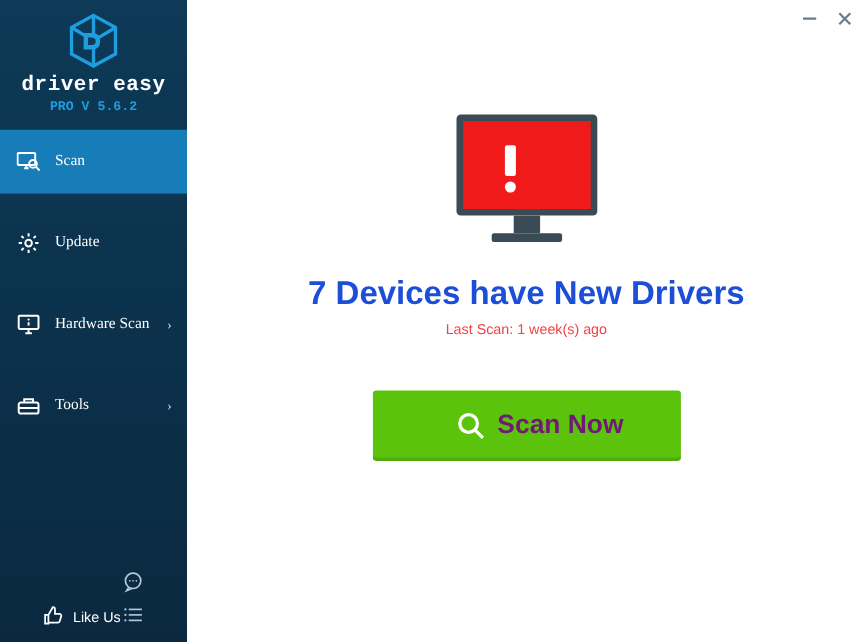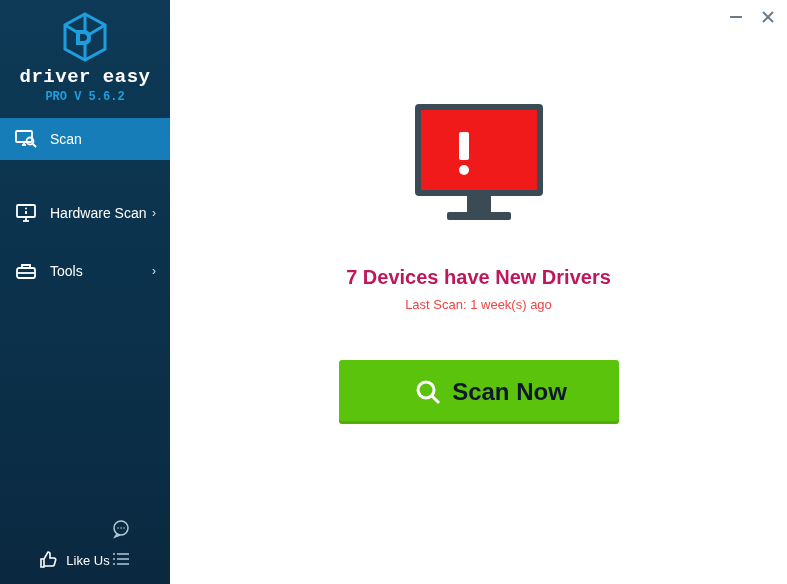--- a/index.html
+++ b/index.html
@@ -4,38 +4,38 @@
 <style>
   * { box-sizing: border-box; margin: 0; padding: 0; }
   body { font-family: "Segoe UI", Tahoma, sans-serif; width: 787px; height: 584px; background: #fff; overflow: hidden; }
   .app { display: flex; width: 787px; height: 584px; position: relative; }
   .sidebar { width: 170px; background: linear-gradient(180deg, #0d3a57 0%, #0a2940 100%); color: #fff; display: flex; flex-direction: column; }
   .logo-area { padding: 12px 0 6px 0; text-align: center; font-family: Liberation Mono, monospace; }
   .logo-cube { display: flex; justify-content: center; margin-bottom: 4px; }
   .logo-text { font-size: 19px; font-weight: 600; letter-spacing: 0.5px; }
   .version { font-size: 12px; color: #1f9edf; font-weight: 600; margin-top: 2px; }
   .nav { margin-top: 8px; }
-  .nav-item { display: flex; align-items: center; height: 42px; padding: 0 14px; cursor: pointer; position: relative; font-size: 14px; }
+  .nav-item { display: flex; align-items: center; height: 58px; padding: 0 14px; cursor: pointer; position: relative; font-size: 14px; font-family: Liberation Serif, serif; }
   .nav-item.active { background: #167db9; }
   .nav-item .ico { width: 24px; height: 24px; margin-right: 12px; display: flex; align-items: center; justify-content: center; }
   .nav-item .chev { margin-left: auto; font-size: 12px; color: #cfe6f3; }
   .nav-gap { height: 16px; }
   .sidebar-bottom { margin-top: auto; padding: 10px 12px 14px; display: flex; align-items: flex-end; justify-content: center; }
   .like-us { display: flex; align-items: center; font-size: 13px; cursor: pointer; }
   .like-us .ico { margin-right: 8px; display: flex; }
   .bottom-icons { display: flex; flex-direction: column; gap: 8px; align-items: center; }
   .mini-ico { width: 22px; height: 22px; display: flex; align-items: center; justify-content: center; cursor: pointer; opacity: 0.85; }
   .main { flex: 1; position: relative; display: flex; flex-direction: column; align-items: center; }
   .titlebar { position: absolute; top: 8px; right: 10px; display: flex; gap: 14px; }
   .tb-btn { width: 18px; height: 18px; color: #6b7c88; cursor: pointer; display: flex; align-items: center; justify-content: center; font-size: 18px; }
   .content { margin-top: 96px; display: flex; flex-direction: column; align-items: center; width: 100%; }
   .monitor-wrap { display: flex; justify-content: center; }
-  .headline { margin-top: 30px; font-size: 20px; font-weight: 700; color: #be185d; font-family: Verdana, Geneva, sans-serif; }
+  .headline { margin-top: 14px; font-size: 30px; font-weight: 700; color: #1d4ed8; font-family: Verdana, Geneva, sans-serif; }
   .subline { margin-top: 8px; font-size: 13px; color: #ef4444; }
-  .scan-btn { margin-top: 48px; width: 280px; height: 64px; background: #5cc30d; border: none; border-radius: 3px; color: #0f172a; font-size: 24px; font-weight: 600; display: flex; align-items: center; justify-content: center; gap: 10px; cursor: pointer; box-shadow: inset 0 -3px 0 rgba(0,0,0,0.12); padding-left: 24px; }
+  .scan-btn { margin-top: 48px; width: 280px; height: 64px; background: #5cc30d; border: none; border-radius: 3px; color: #701a75; font-size: 24px; font-weight: 600; display: flex; align-items: center; justify-content: center; gap: 10px; cursor: pointer; box-shadow: inset 0 -3px 0 rgba(0,0,0,0.12); padding-left: 24px; }
   .scan-btn .mag { display: flex; }
 </style>
 </head>
 <body>
 
 <div class="app">
   <div class="sidebar">
     <div class="logo-area">
       <div class="logo-cube">
         <svg width="48" height="50" viewBox="0 0 48 50">
@@ -58,20 +58,29 @@
             <rect x="1" y="3" width="16" height="11" rx="1"></rect>
             <line x1="7" y1="17" x2="11" y2="17"></line>
             <line x1="9" y1="14" x2="9" y2="17"></line>
             <circle cx="15" cy="13" r="3.5"></circle>
             <line x1="17.5" y1="15.5" x2="21" y2="19"></line>
           </svg>
         </span>
         <span>Scan</span>
       </div>
       <div class="nav-gap"></div>
+      <div class="nav-item">
+        <span class="ico">
+          <svg width="22" height="22" viewBox="0 0 22 22" fill="none" stroke="#fff" stroke-width="1.8">
+            <circle cx="11" cy="11" r="3"></circle>
+            <path d="M11 2v3M11 17v3M2 11h3M17 11h3M4.5 4.5l2 2M15.5 15.5l2 2M17.5 4.5l-2 2M6.5 15.5l-2 2"></path>
+          </svg>
+        </span>
+        <span>Update</span>
+      </div>
       <div class="nav-gap"></div>
       <div class="nav-item">
         <span class="ico">
           <svg width="22" height="22" viewBox="0 0 22 22" fill="none" stroke="#fff" stroke-width="1.8">
             <rect x="2" y="3" width="18" height="12" rx="1"></rect>
             <line x1="8" y1="19" x2="14" y2="19"></line>
             <line x1="11" y1="15" x2="11" y2="19"></line>
             <circle cx="11" cy="6.5" r="1" fill="#fff" stroke="none"></circle>
             <line x1="11" y1="9" x2="11" y2="12"></line>
           </svg>

